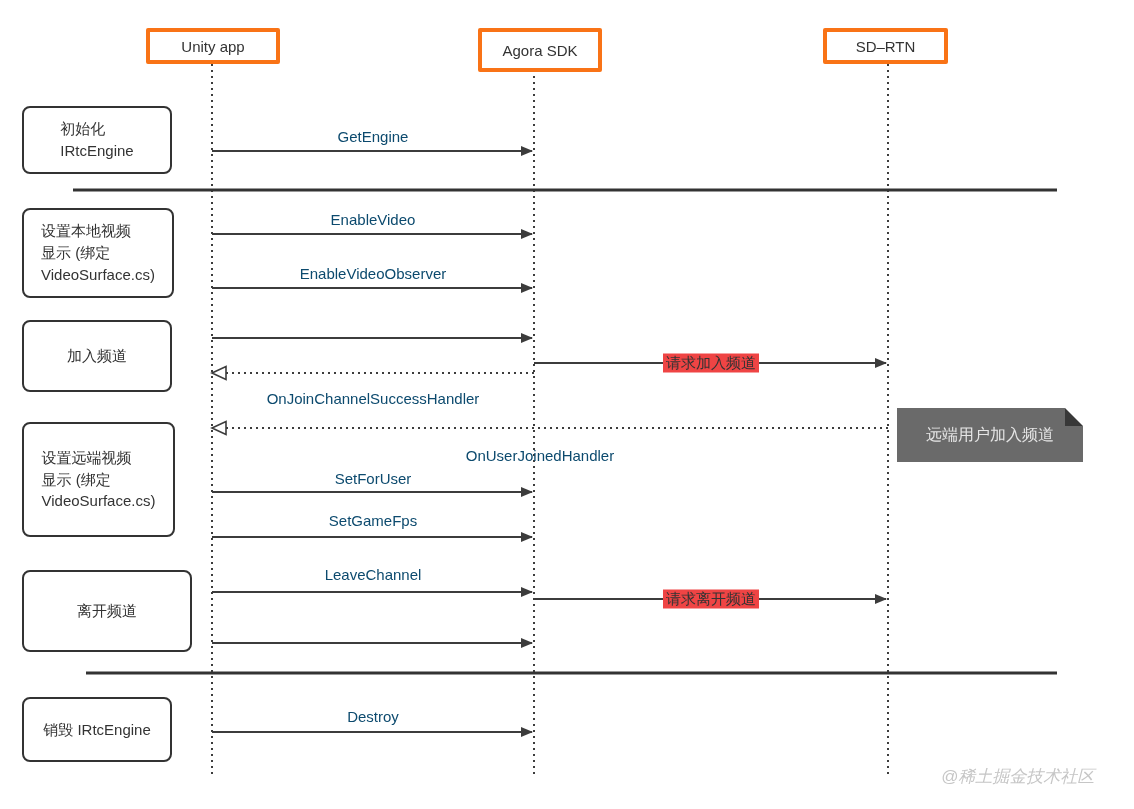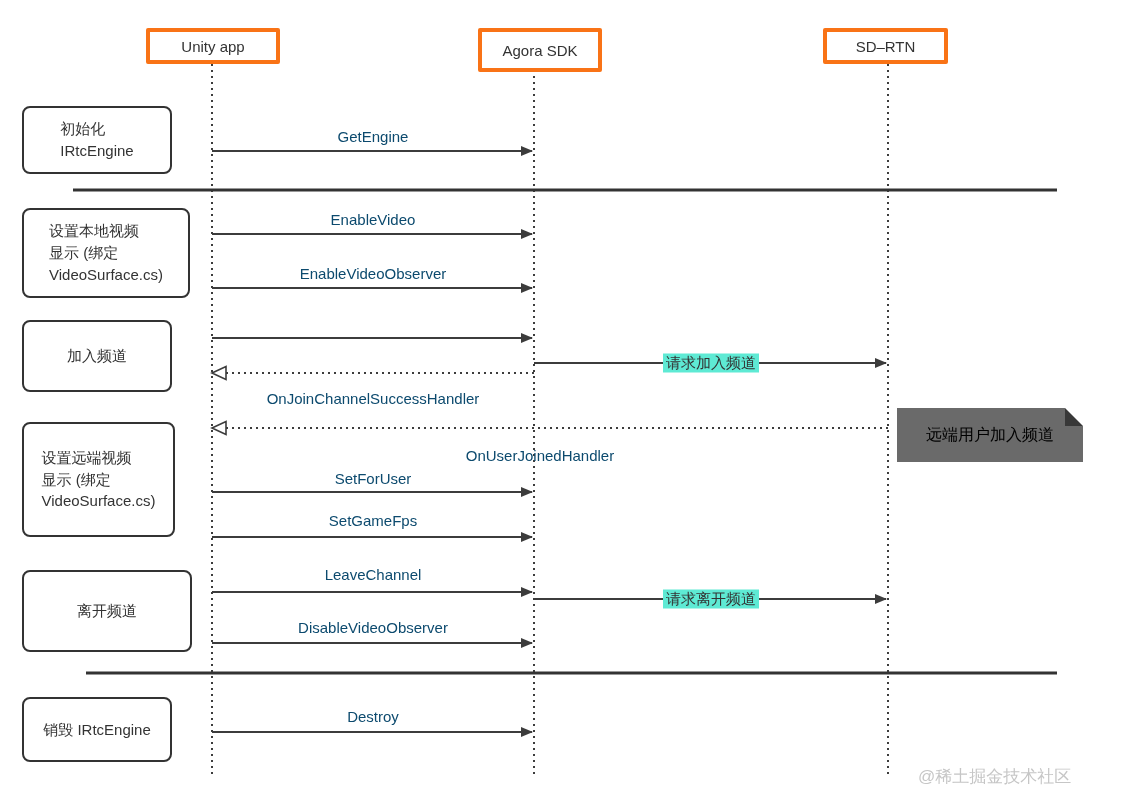--- a/index.html
+++ b/index.html
@@ -14,33 +14,33 @@
   }
   .stepbox{
     position:absolute;box-sizing:border-box;background:#fff;border:2px solid #333333;border-radius:8px;
     display:flex;align-items:center;justify-content:center;text-align:left;
     font-size:15px;line-height:1.45;color:#333;white-space:pre-line;padding:4px 6px;
   }
   .msg-label{
     position:absolute;text-align:center;font-size:15px;color:#0c4a6e;height:20px;line-height:20px;
   }
   .inline-label{
-    position:absolute;transform:translate(-50%,-50%);background:#5eead4;padding:0 3px;
+    position:absolute;transform:translate(-50%,-50%);background:#ef4444;padding:0 3px;
     font-size:15px;color:#333;white-space:nowrap;font-family:Liberation Mono, monospace;
   }
   .note{
     position:absolute;left:897px;top:408px;width:186px;height:54px;background:#6a6a6a;
-    display:flex;align-items:center;justify-content:center;color:#000000;font-size:16px;
+    display:flex;align-items:center;justify-content:center;color:#e5e5e5;font-size:16px;
   }
   .note-fold{
     position:absolute;top:0;right:0;width:0;height:0;
     border:9px solid;border-color:#ffffff #ffffff #383838 #383838;
   }
   .watermark{
-    position:absolute;left:918px;top:765px;font-size:17px;color:#c6c6c6;white-space:nowrap;
+    position:absolute;left:941px;top:765px;font-size:17px;color:#c6c6c6;white-space:nowrap;font-style:italic;
   }
 </style>
 </head>
 <body>
 
 <div id="stage">
 
   <svg id="wires" width="1134" height="809" viewBox="0 0 1134 809" xmlns="http://www.w3.org/2000/svg">
     <defs>
       <marker id="arrFilled" markerWidth="13" markerHeight="10" refX="11" refY="5" orient="auto" markerUnits="userSpaceOnUse">
@@ -73,39 +73,38 @@
     <line x1="226" y1="428" x2="888" y2="428" stroke="#3c3c3c" stroke-width="2" stroke-dasharray="2 4"></line>
     <polygon points="212,428 226,421.5 226,434.5" fill="#ffffff" stroke="#3c3c3c" stroke-width="1.6"></polygon>
   </svg>
 
   <div class="participant" style="left:146px;top:28px;width:134px;height:36px;">Unity app</div>
   <div class="participant" style="left:478px;top:28px;width:124px;height:44px;">Agora SDK</div>
   <div class="participant" style="left:823px;top:28px;width:125px;height:36px;">SD–RTN</div>
 
   <div class="stepbox" style="left:22px;top:106px;width:150px;height:68px;">初始化
 IRtcEngine</div>
-  <div class="stepbox" style="left:22px;top:208px;width:168px;height:90px;">设置本地视频
+  <div class="stepbox" style="left:22px;top:208px;width:152px;height:90px;">设置本地视频
 显示 (绑定
 VideoSurface.cs)</div>
   <div class="stepbox" style="left:22px;top:320px;width:150px;height:72px;">加入频道</div>
   <div class="stepbox" style="left:22px;top:422px;width:153px;height:115px;">设置远端视频
 显示 (绑定
 VideoSurface.cs)</div>
   <div class="stepbox" style="left:22px;top:570px;width:170px;height:82px;">离开频道</div>
   <div class="stepbox" style="left:22px;top:697px;width:150px;height:65px;">销毁 IRtcEngine</div>
 
   <div class="msg-label" style="left:212px;top:127px;width:322px;">GetEngine</div>
   <div class="msg-label" style="left:212px;top:210px;width:322px;">EnableVideo</div>
   <div class="msg-label" style="left:212px;top:264px;width:322px;">EnableVideoObserver</div>
   <div class="msg-label" style="left:212px;top:389px;width:322px;">OnJoinChannelSuccessHandler</div>
   <div class="msg-label" style="left:430px;top:446px;width:220px;">OnUserJoinedHandler</div>
   <div class="msg-label" style="left:212px;top:469px;width:322px;">SetForUser</div>
   <div class="msg-label" style="left:212px;top:511px;width:322px;">SetGameFps</div>
   <div class="msg-label" style="left:212px;top:565px;width:322px;">LeaveChannel</div>
-  <div class="msg-label" style="left:212px;top:618px;width:322px;">DisableVideoObserver</div>
   <div class="msg-label" style="left:212px;top:707px;width:322px;">Destroy</div>
 
   <div class="inline-label" style="left:711px;top:363px;">请求加入频道</div>
   <div class="inline-label" style="left:711px;top:599px;">请求离开频道</div>
 
   <div class="note">
     <span>远端用户加入频道</span>
     <span class="note-fold"></span>
   </div>
 

